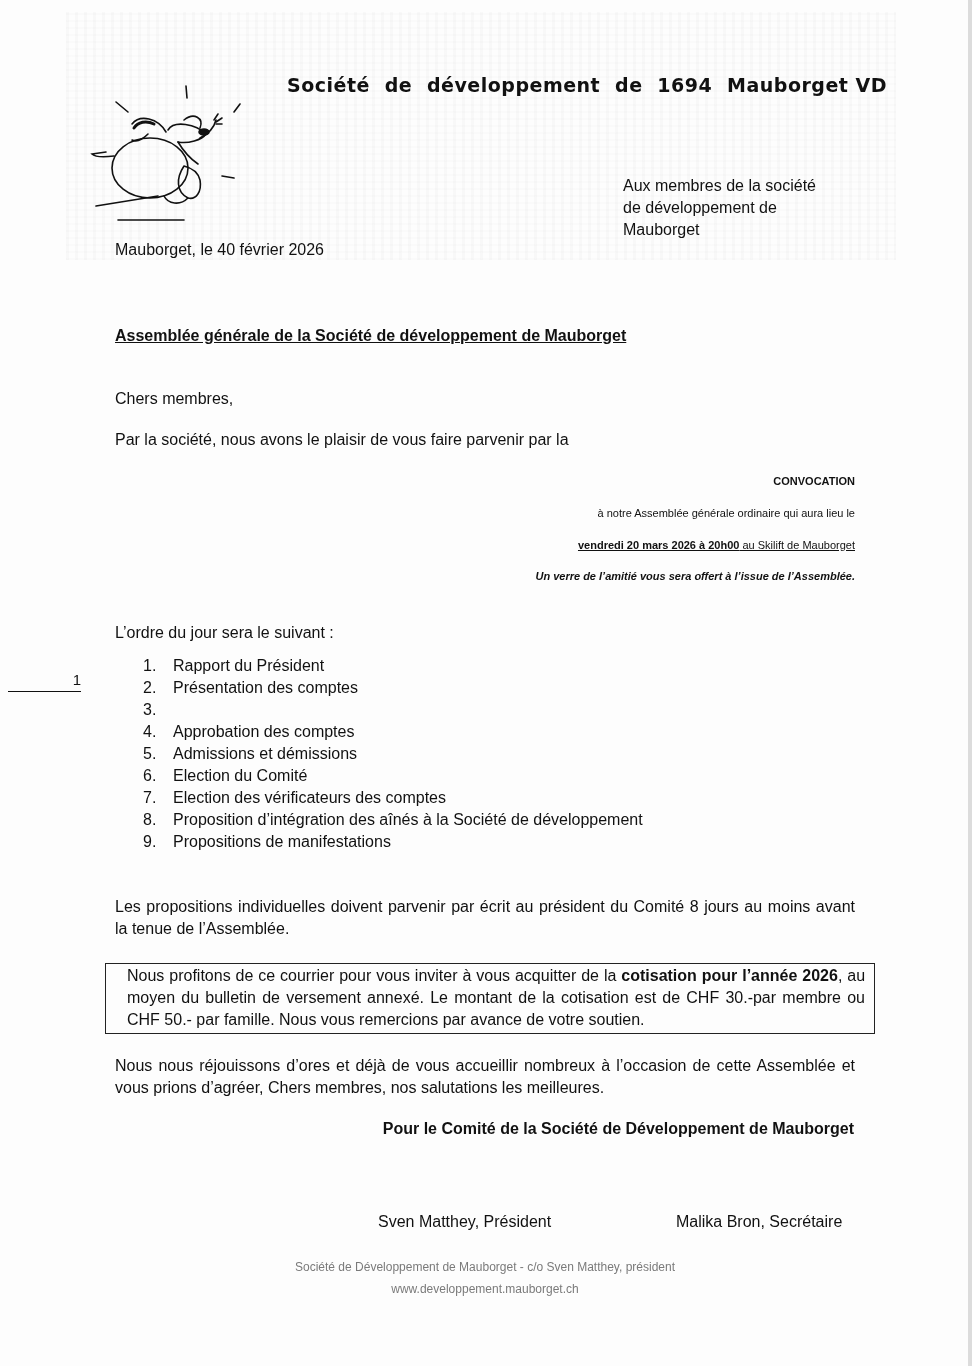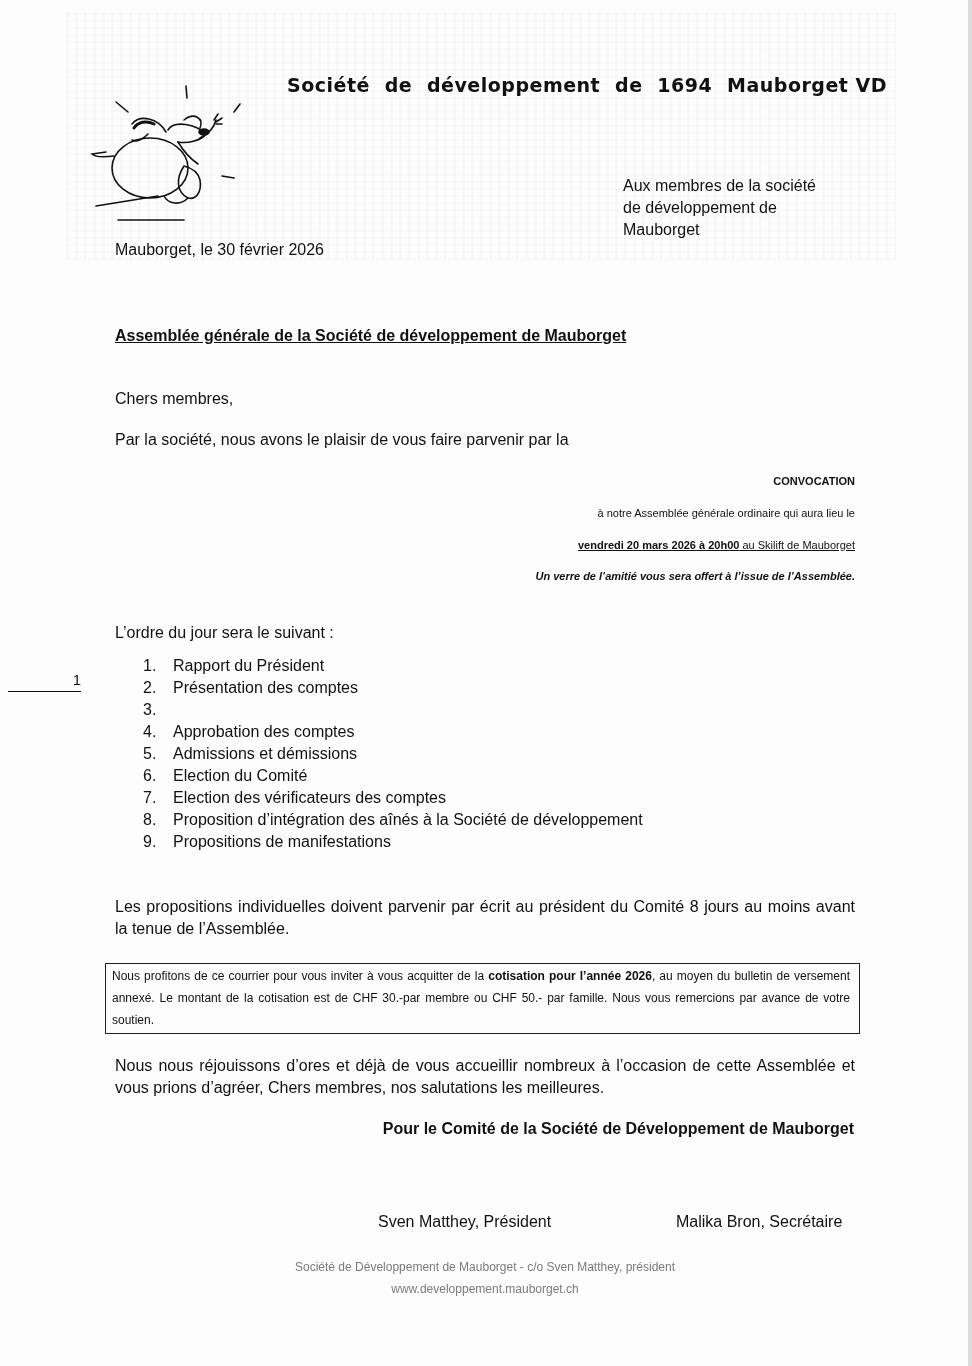--- a/index.html
+++ b/index.html
@@ -45,22 +45,22 @@
     font-size: 16px; line-height: 22px;
   }
   .agenda li { display: flex; }
   .agenda .num { width: 30px; display: inline-block; }
   .margin-num {
     position: absolute; left: 8px; top: 669px; width: 73px; border-bottom: 1px solid #111;
     text-align: right; font-size: 15px; line-height: 22px;
   }
   .justify { text-align: justify; text-align-last: left; width: 740px; line-height: 22px; }
   .boxed {
-    position: absolute; left: 105px; top: 963px; width: 738px; padding: 1px 9px 2px 6px;
-    border: 1px solid #222; font-size: 12px; line-height: 22px; text-align: justify;
+    position: absolute; left: 105px; top: 963px; width: 738px; padding: 1px 9px 2px 21px;
+    border: 1px solid #222; font-size: 16px; line-height: 22px; text-align: justify;
   }
   .signoff { position: absolute; right: 118px; top: 1120px; font-size: 16px; font-weight: bold; }
   .sig-president { position: absolute; left: 378px; top: 1213px; font-size: 16px; }
   .sig-secretary { position: absolute; left: 676px; top: 1213px; font-size: 16px; }
   .footer {
     position: absolute; left: 115px; top: 1256px; width: 740px; text-align: center;
     color: #7a7a7a; font-size: 12px; line-height: 22px;
   }
   .footer a { color: #2f6b7a; text-decoration: underline; }
 </style>
@@ -100,21 +100,21 @@
   <span>1694</span>
   <span>Mauborget VD</span>
 </div>
 
 <div class="recipient">
   <div>Aux membres de la société</div>
   <div>de développement de</div>
   <div>Mauborget</div>
 </div>
 
-<div class="place-date">Mauborget, le 30 février 2026</div>
+<div class="place-date">Mauborget, le 40 février 2026</div>
 
 <div class="subject">Assemblée générale de la Société de développement de Mauborget</div>
 
 <div class="p" style="top:390px;">Chers membres,</div>
 <div class="p" style="top:431px;">Par la société, nous avons le plaisir de vous faire parvenir par la</div>
 
 <div class="center bold" style="top:475px;">CONVOCATION</div>
 <div class="center" style="top:507px;">à notre Assemblée générale ordinaire qui aura lieu le</div>
 <div class="center underline" style="top:539px;">
   <span class="bold">vendredi 20 mars 2026 à 20h00</span><span> au Skilift de Mauborget</span>

